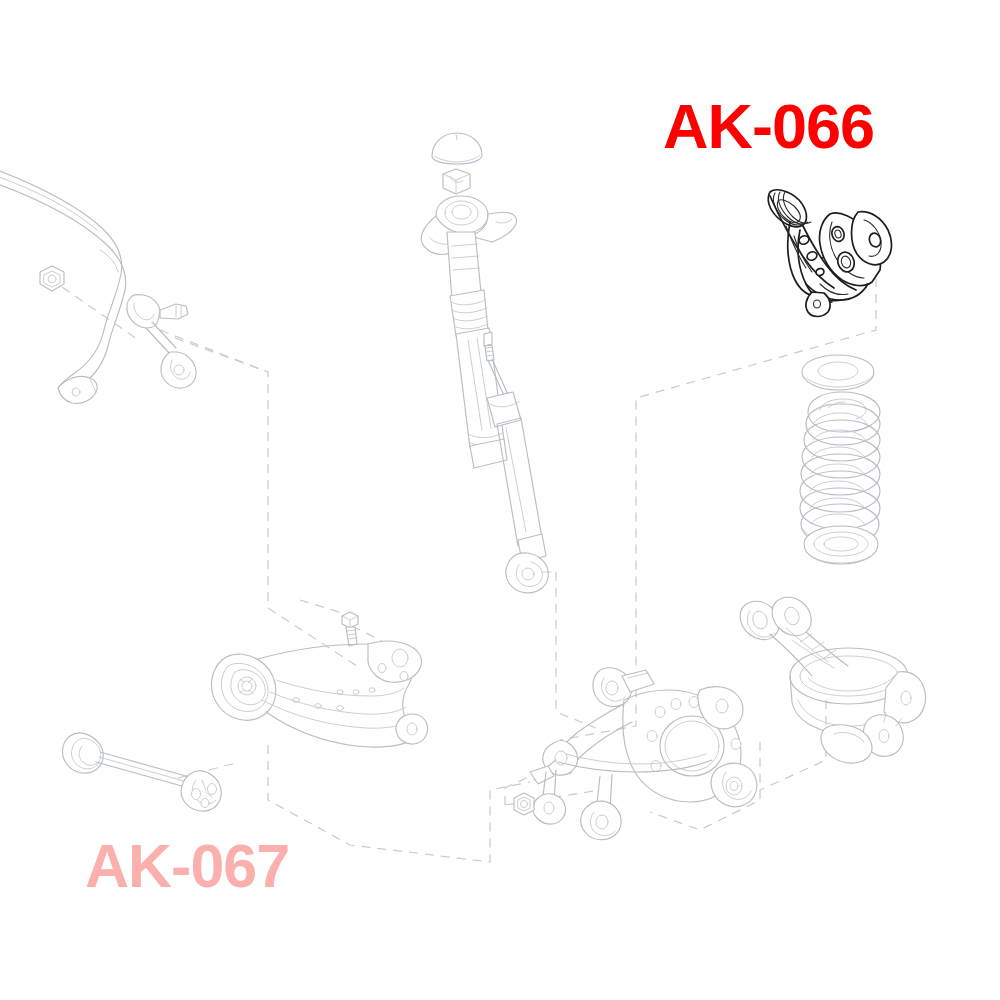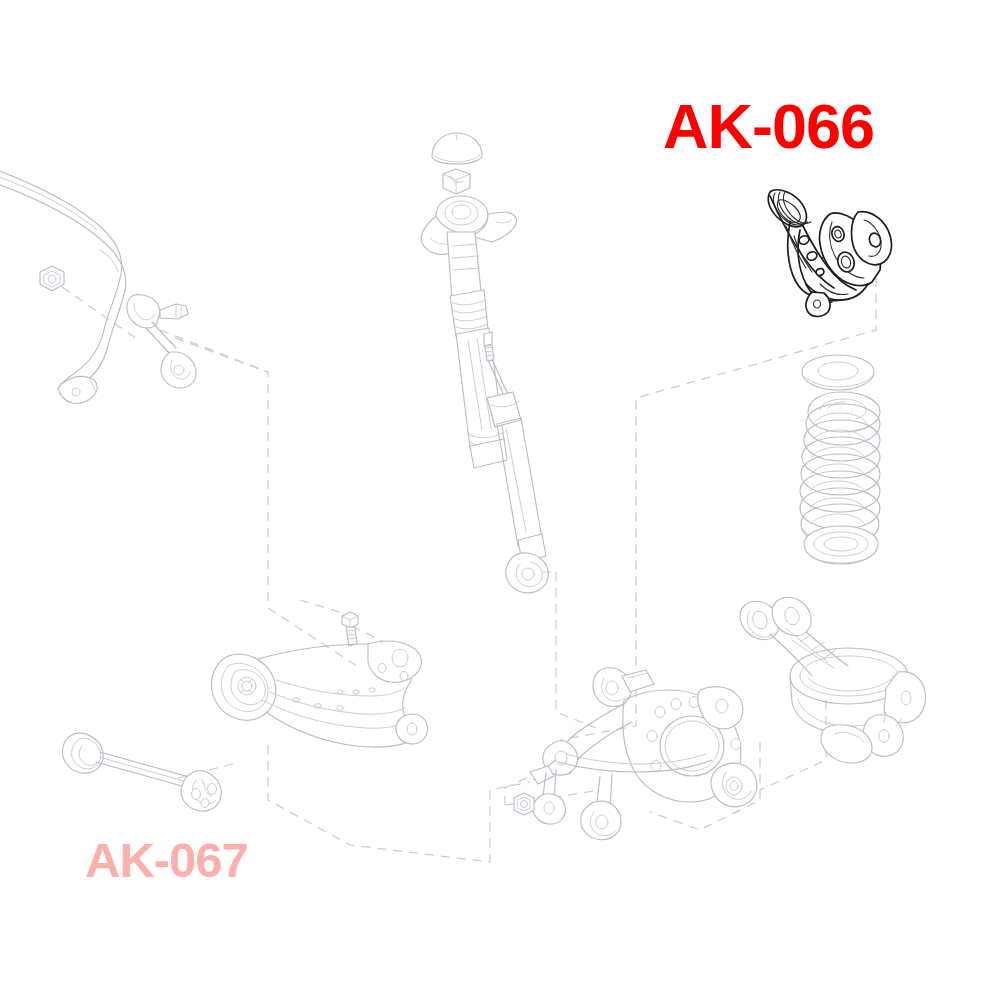--- a/index.html
+++ b/index.html
@@ -3,21 +3,21 @@
 <meta charset="utf-8">
 <title>Suspension Exploded Diagram</title>
 <style>
   html,body{margin:0;padding:0;background:#ffffff;}
   body{width:1000px;height:1000px;overflow:hidden;font-family:"Liberation Sans",sans-serif;}
   #stage{position:relative;width:1000px;height:1000px;background:#ffffff;}
   #art{position:absolute;inset:0;width:1000px;height:1000px;}
   .label{position:absolute;font-family:"Liberation Sans",sans-serif;font-weight:bold;
          letter-spacing:-1px;line-height:1;white-space:nowrap;user-select:none;}
   #label-ak066{left:663px;top:95px;font-size:63px;color:#ff0000;}
-  #label-ak067{left:85px;top:836px;font-size:49px;color:#fbb0ae;}
+  #label-ak067{left:85px;top:836px;font-size:61px;color:#fbb0ae;}
 </style>
 </head>
 <body>
 
 <div id="stage" style="background: rgb(255, 255, 255);">
 
   <svg id="art" viewBox="0 0 1000 1000">
     <defs>
       <style>
         .ln   { fill:none; stroke:#b9bdc5; stroke-width:1.15; stroke-linecap:round; stroke-linejoin:round; }

